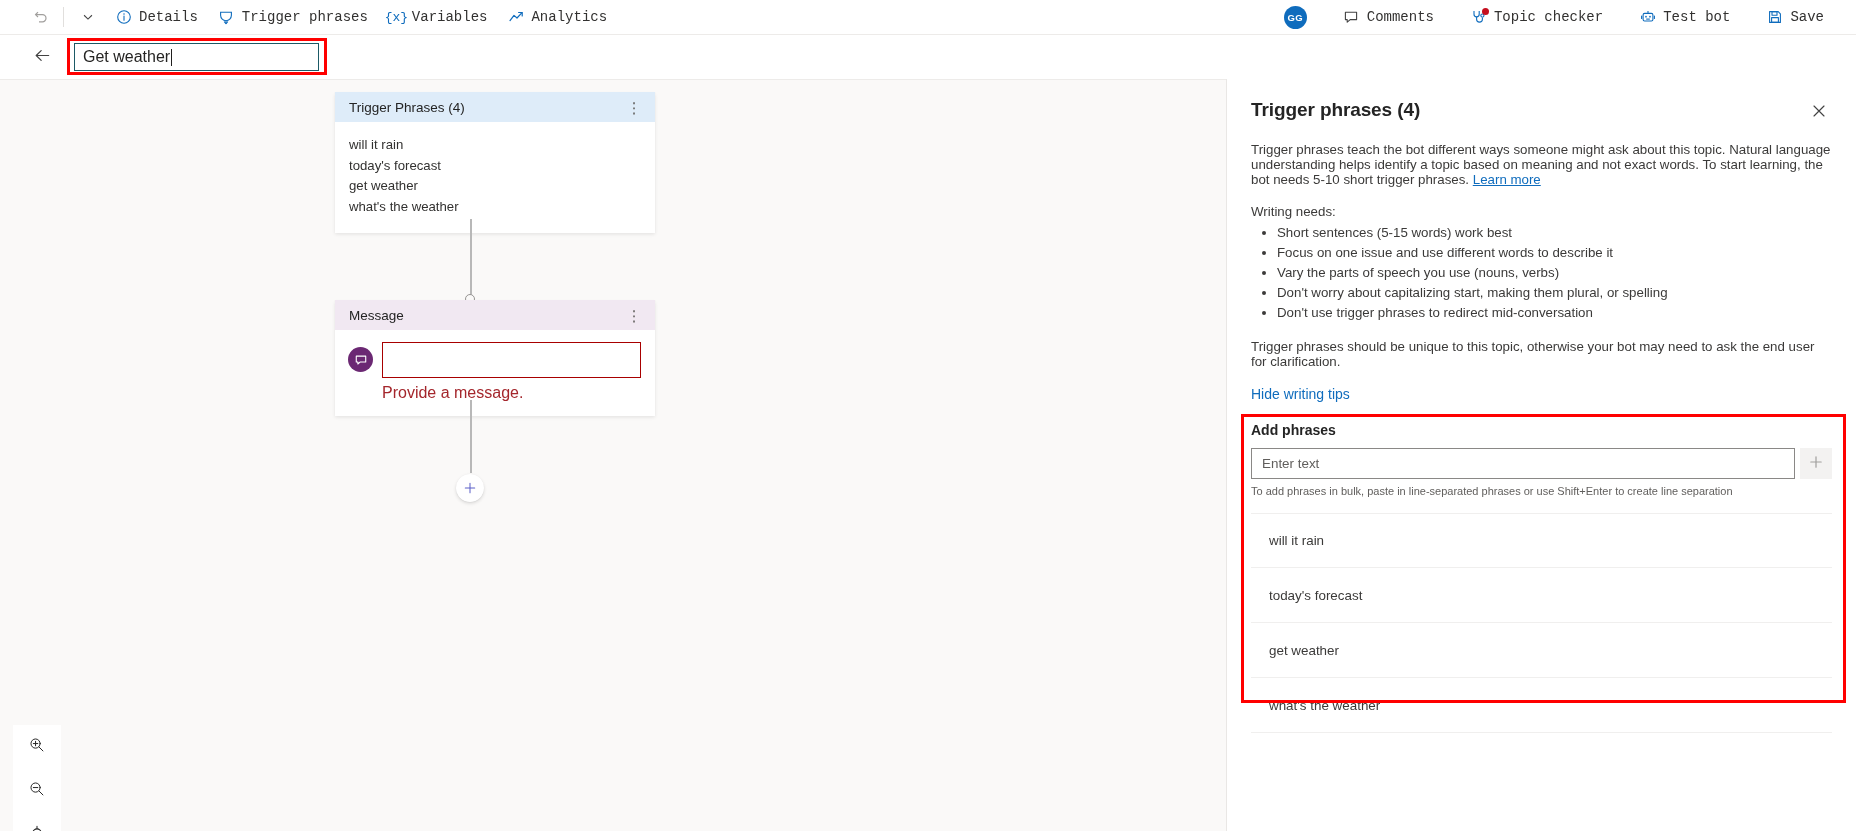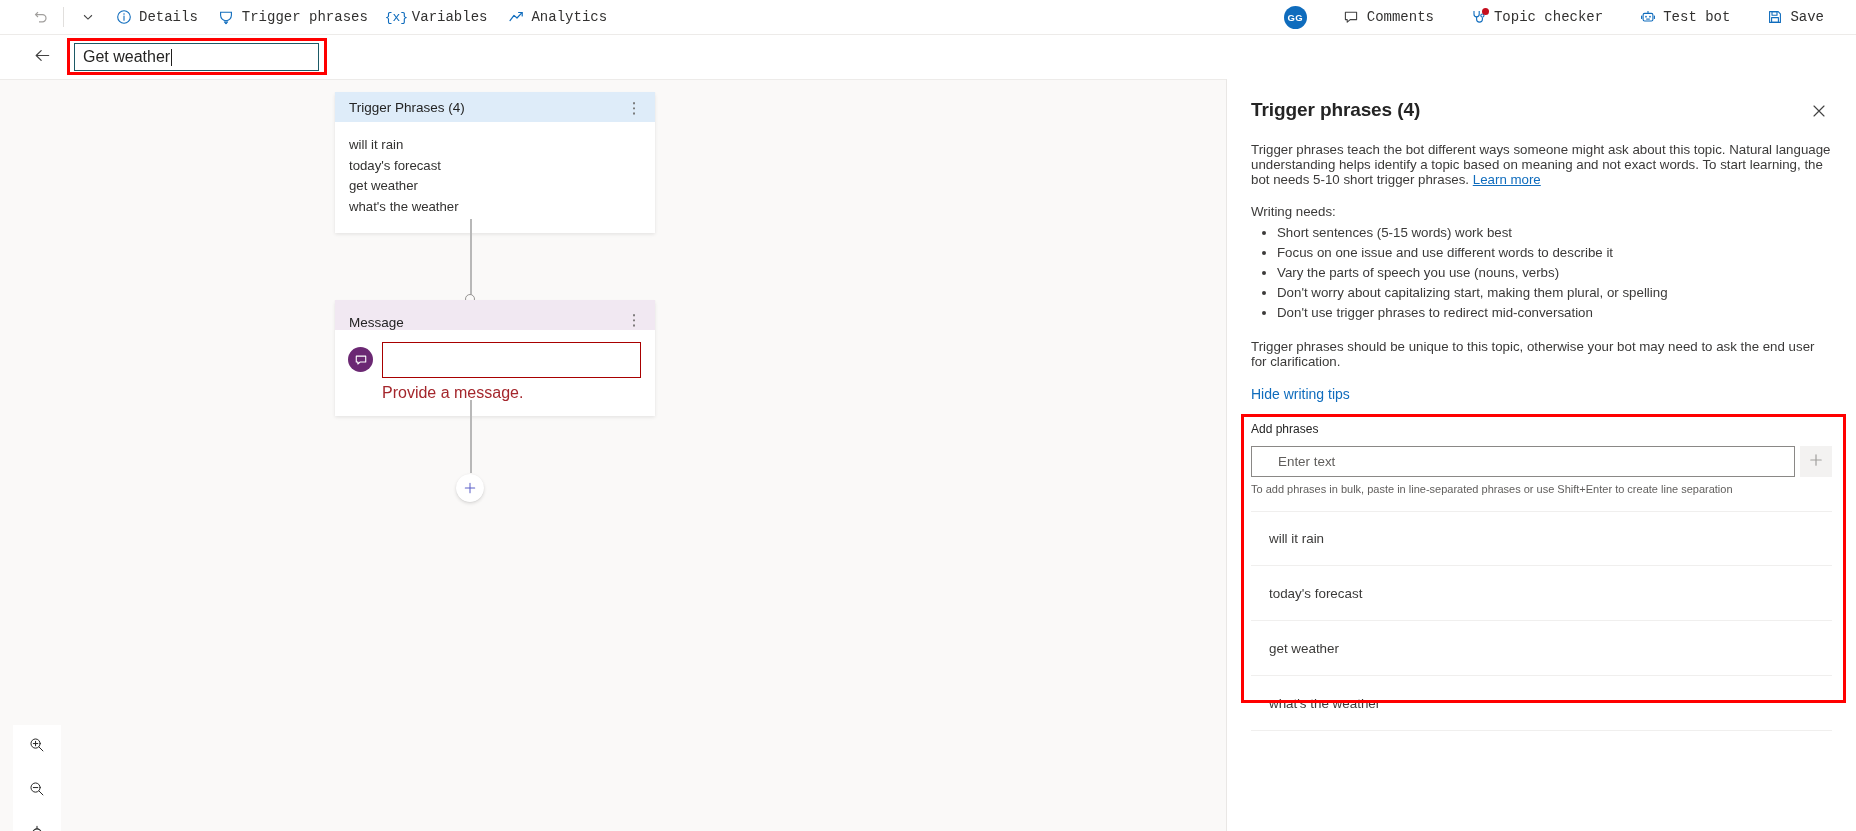--- a/index.html
+++ b/index.html
@@ -104,21 +104,21 @@
     width: 320px;
     background: #ffffff;
     box-shadow: 0 1.6px 3.6px rgba(0,0,0,.09), 0 .3px .9px rgba(0,0,0,.09);
   }
   .node-head {
     height: 30px; display: flex; align-items: center;
     padding: 0 10px 0 14px;
     font-size: 13.5px; color: #242424;
   }
   .node-head.trigger { background: #deecf9; }
-  .node-head.message { background: #f1e8f2; align-items: flex-end; }
+  .node-head.message { background: #f1e8f2; }
   .node-title { flex: 1; }
   .kebab {
     width: 22px; height: 22px; display: flex; align-items: center; justify-content: center;
     color: #605e5c; cursor: pointer; font-size: 15px; line-height: 1;
   }
   .node-body { padding: 13px 14px 16px 14px; }
   .phrase-line { font-size: 13.2px; color: #323130; line-height: 20.5px; }
 
   .connector {
     position: absolute; width: 1.5px; background: #b8b8b8;
@@ -197,27 +197,27 @@
     font-size: 14px; color: #0f6cbd; cursor: pointer; margin-top: 17px;
   }
 
   .addphrases-annot {
     position: absolute; left: 1241px; top: 414px;
     width: 605px; height: 289px;
     border: 3px solid #ff0000;
     pointer-events: none;
   }
   .add-section { margin-top: 20px; }
-  .add-label { font-size: 12px; font-weight: normal; color: #242424; }
+  .add-label { font-size: 14px; font-weight: bold; color: #242424; }
   .add-inputrow { display: flex; align-items: stretch; margin-top: 10px; gap: 0; }
   .add-input {
     flex: 1; height: 31px;
     border: 1px solid #8a8886; background: #fff;
     font-size: 13.4px; color: #605e5c;
-    padding: 0 26px;
+    padding: 0 10px;
     font-family: "Liberation Sans", sans-serif;
     outline: none;
   }
   .add-input::placeholder { color: #605e5c; }
   .add-plus {
     width: 32px; height: 31px; margin-left: 5px;
     background: #f3f2f1; border: none;
     display: flex; align-items: center; justify-content: center;
     color: #a19f9d; cursor: pointer; font-size: 19px; line-height: 1;
   }

